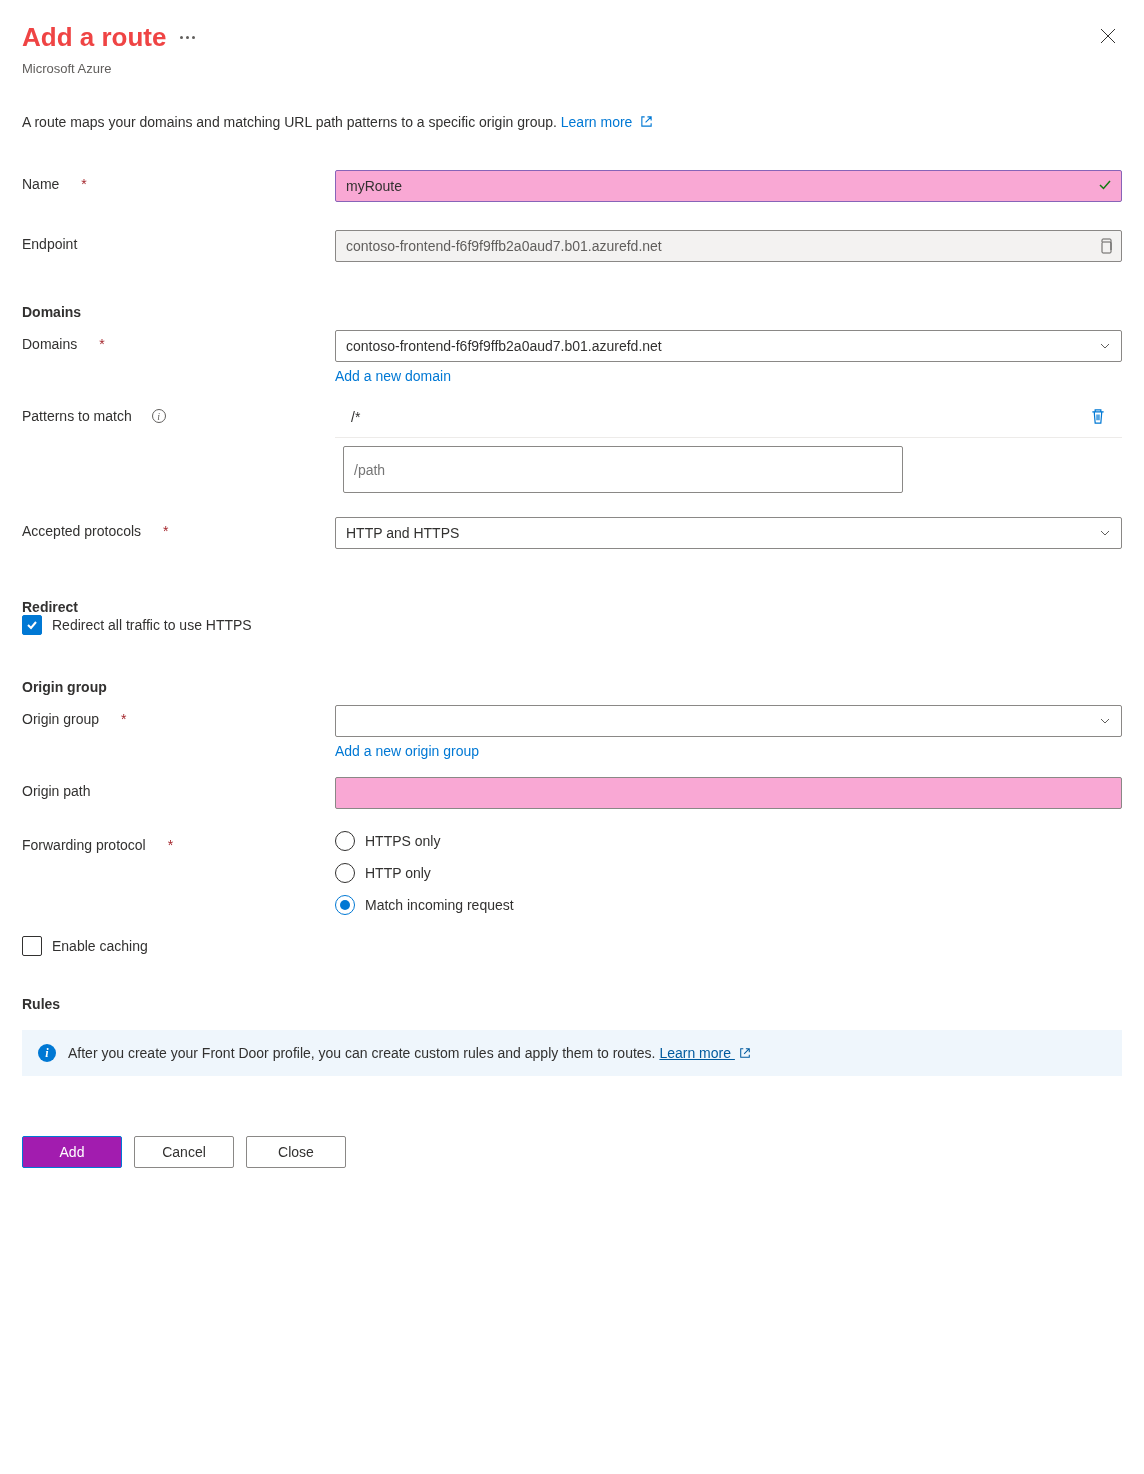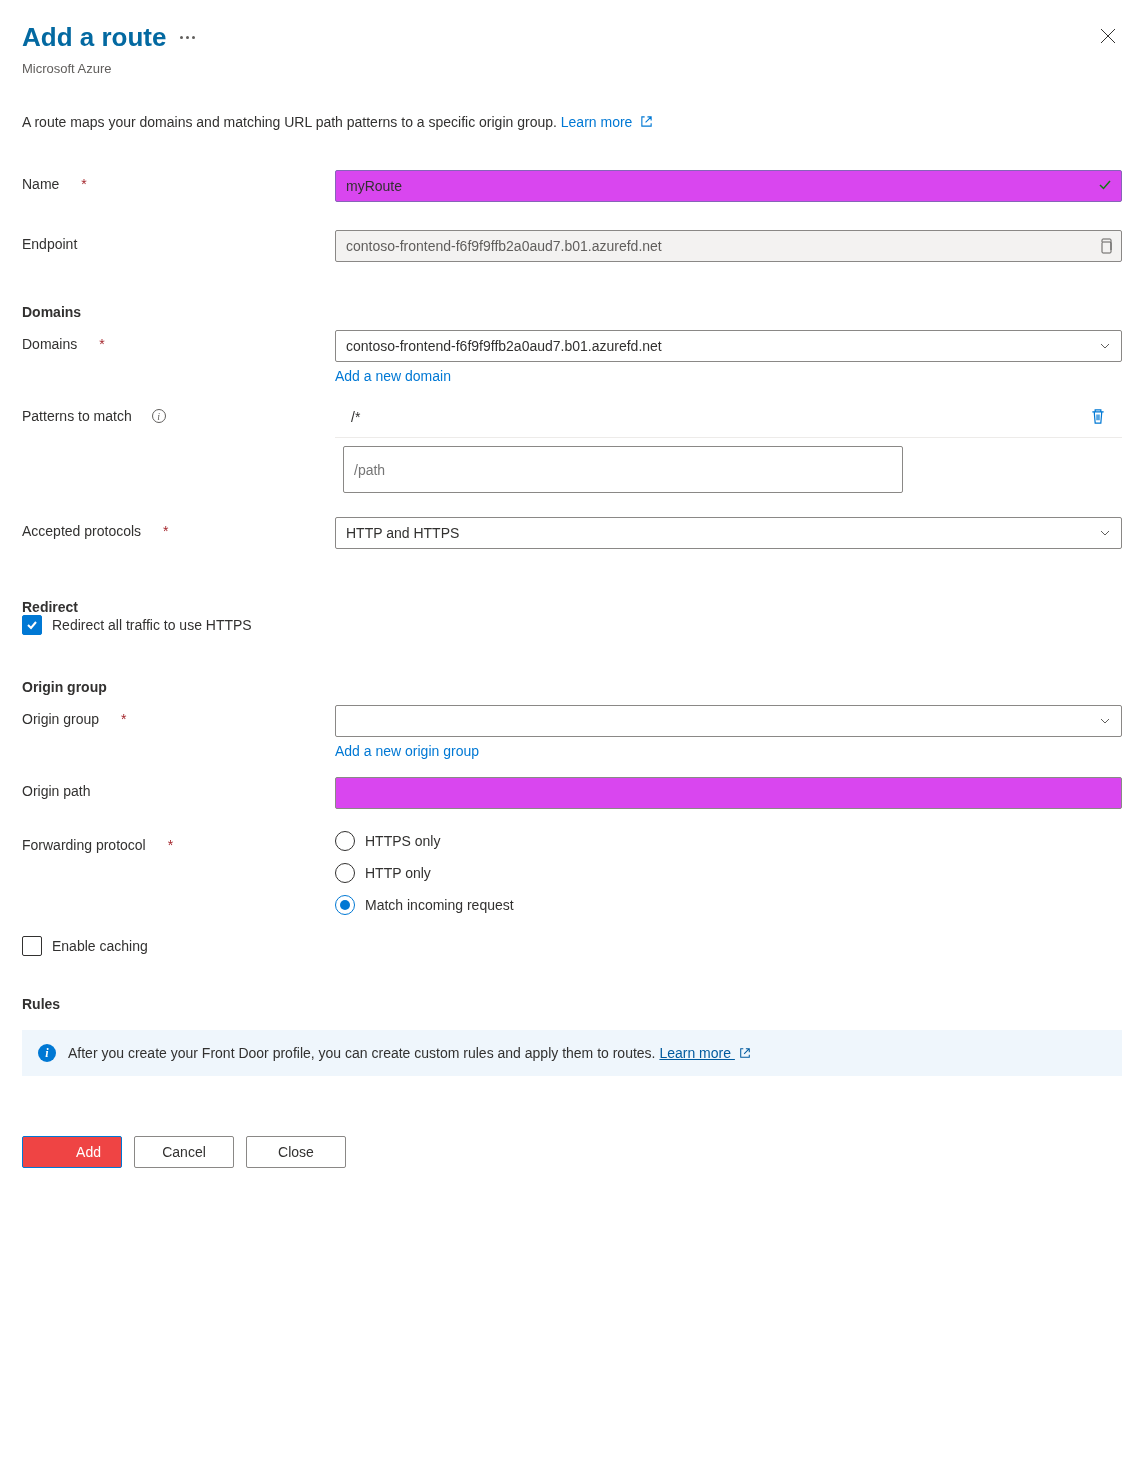--- a/index.html
+++ b/index.html
@@ -6,36 +6,36 @@
     body {
       font-family: "Segoe UI", -apple-system, sans-serif;
       font-size: 14px;
       color: #323130;
       background: #fff;
       padding: 22px;
       width: 1144px;
     }
     .header { display: flex; align-items: flex-start; justify-content: space-between; margin-bottom: 8px; }
     .header-left { display: flex; align-items: center; gap: 14px; }
-    .title { font-size: 26px; font-weight: 600; color: #0369a1; }
+    .title { font-size: 26px; font-weight: 600; color: #ef4444; }
     .more-dots { color: #605e5c; display:flex; gap:3px; align-items:center; cursor:pointer; }
     .more-dots span { width:3px; height:3px; background:#605e5c; border-radius:50%; display:inline-block; }
     .close-x { width:16px; height:16px; cursor:pointer; color:#323130; margin-right:6px; margin-top:6px; }
     .subtitle { font-size: 13px; color: #605e5c; margin-bottom: 38px; }
     .intro { font-size: 14px; color: #323130; margin-bottom: 40px; }
     .link { color: #0078d4; text-decoration: none; cursor:pointer; }
     .ext-icon { display:inline-block; vertical-align:-1px; margin-left:4px; }
     .form-row { display:flex; align-items:flex-start; margin-bottom: 28px; }
     .form-label-col { width: 313px; flex-shrink:0; padding-top:6px; font-size:14px; color:#323130; display:flex; align-items:center; gap:20px; }
     .form-input-col { flex:1; min-width:0; }
     .req { color:#a4262c; margin-left:2px; }
     .section-title { font-weight:600; font-size:14px; color:#323130; margin-bottom:10px; margin-top:10px; }
     input.text-input, .select-box {
       width:100%; height:32px; border:1px solid #8a8886; border-radius:2px;
-      padding:0 10px; font-size:14px; color:#323130; background:#d946ef; font-family:inherit;
+      padding:0 10px; font-size:14px; color:#323130; background:#f9a8d4; font-family:inherit;
       outline:none;
     }
     input.text-input.valid { border-color:#8764b8; padding-right:32px; }
     .input-wrap { position:relative; }
     .valid-check { position:absolute; right:10px; top:8px; color:#107c10; }
     .readonly-input { width:100%; height:32px; border:1px solid #8a8886; border-radius:2px;
       padding:0 32px 0 10px; font-size:14px; background:#f3f2f1; color:#605e5c;
       display:flex; align-items:center; position:relative; }
     .copy-icon { position:absolute; right:8px; top:7px; color:#605e5c; cursor:pointer; }
     .select-box { position:relative; display:flex; align-items:center; padding-right:30px; cursor:pointer; background:#fff; }
@@ -54,21 +54,21 @@
     .radio-row { display:flex; align-items:center; gap:10px; cursor:pointer; }
     .radio { width:20px; height:20px; border:1px solid #323130; border-radius:50%; display:flex; align-items:center; justify-content:center; flex-shrink:0; }
     .radio.selected { border-color:#0078d4; }
     .radio.selected::after { content:""; width:10px; height:10px; background:#0078d4; border-radius:50%; }
     .info-banner { background:#eff6fc; padding:14px 16px; display:flex; align-items:center; gap:12px; margin-top:8px; margin-bottom:60px; }
     .info-banner .info-ico { width:18px; height:18px; background:#0078d4; border-radius:50%; color:#fff; display:flex; align-items:center; justify-content:center; font-weight:bold; font-size:12px; font-style:italic; font-family:serif; flex-shrink:0; }
     .info-banner .msg { font-size:14px; color:#323130; }
     .info-banner .link { text-decoration:underline; color:#005a9e; }
     .footer { display:flex; gap:12px; }
     .btn { height:32px; padding:0 20px; border-radius:2px; font-size:14px; cursor:pointer; border:1px solid transparent; font-family:inherit; }
-    .btn-primary { background:#ef4444; color:#fff; border-color:#0078d4; min-width:100px;text-align:right; }
+    .btn-primary { background:#a21caf; color:#fff; border-color:#0078d4; min-width:100px; }
     .btn-secondary { background:#fff; color:#323130; border:1px solid #8a8886; min-width:100px; }
     .patterns-container { border-bottom:none; }
   </style>
 </head>
 <body>
 
 <div class="header">
   <div class="header-left">
     <div class="title">Add a route</div>
     <div class="more-dots">

